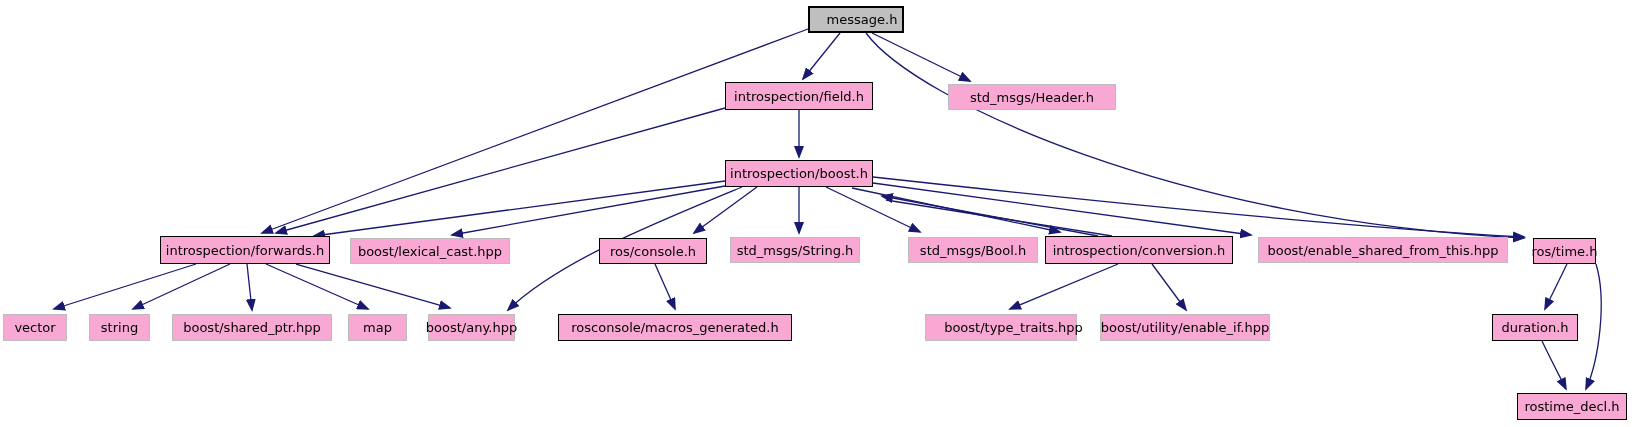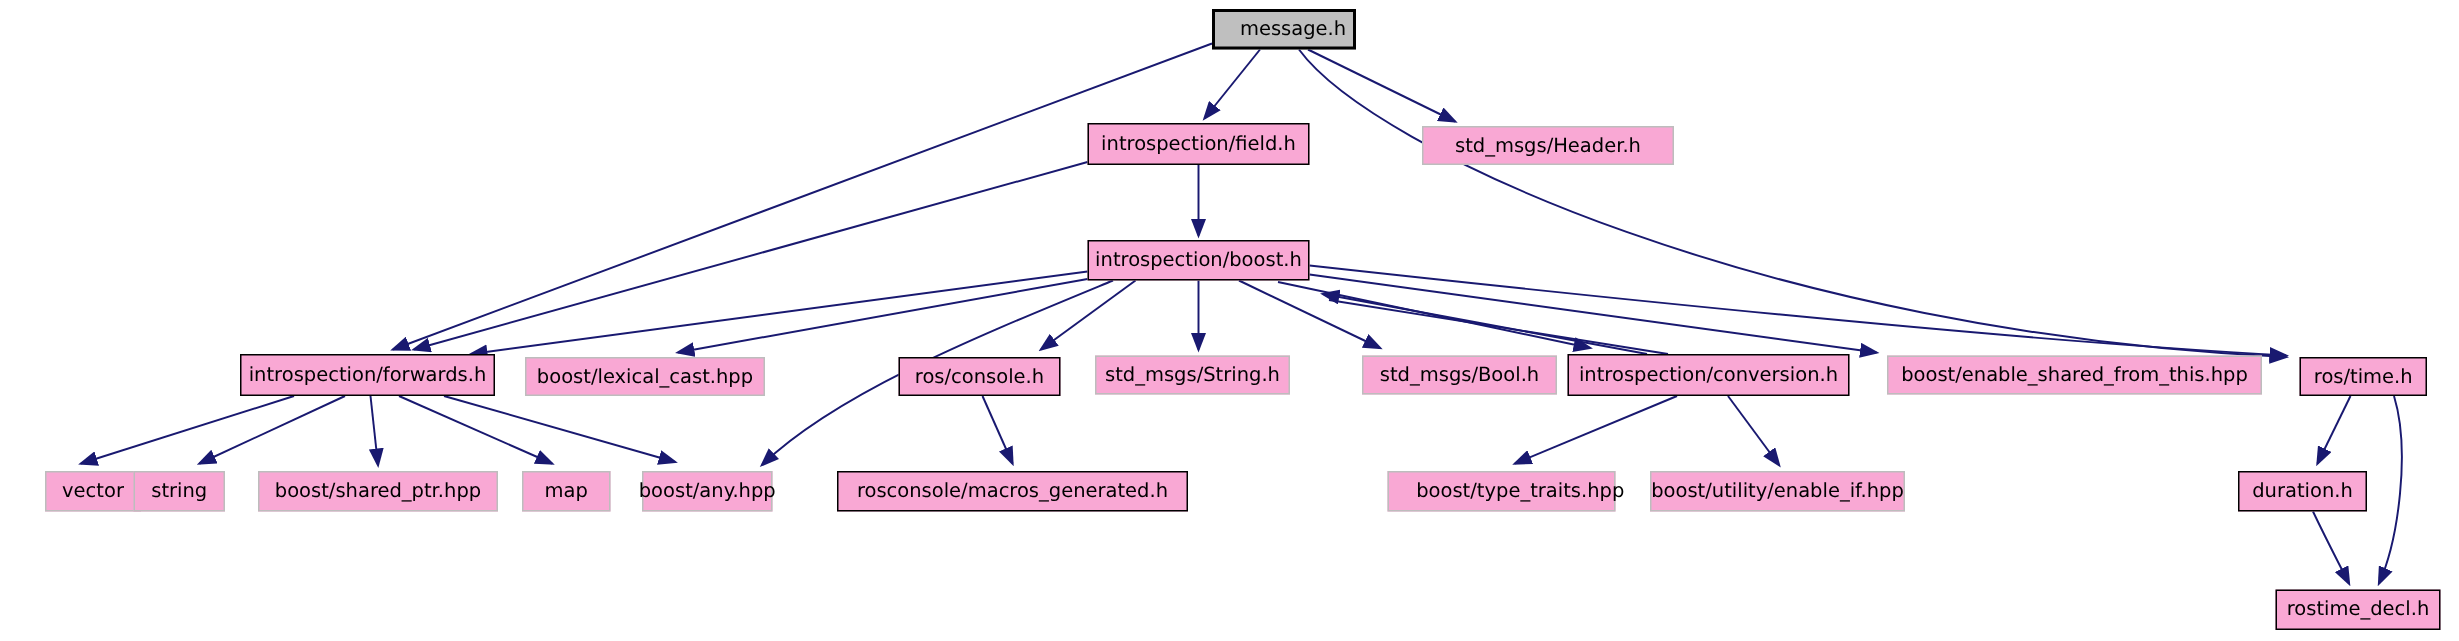--- a/index.html
+++ b/index.html
@@ -70,22 +70,22 @@
       <div class="node internal" style="left: 725px; top: 82px; width: 148px; height: 28px;">introspection/field.h</div>
       <div class="node external" style="left: 948px; top: 84px; width: 168px; height: 26px;">std_msgs/Header.h</div>
       <div class="node internal" style="left: 725px; top: 160px; width: 148px; height: 27px;">introspection/boost.h</div>
       <div class="node internal" style="left: 160px; top: 236px; width: 170px; height: 28px;">introspection/forwards.h</div>
       <div class="node external" style="left: 350px; top: 238px; width: 160px; height: 26px;">boost/lexical_cast.hpp</div>
       <div class="node internal" style="left: 599px; top: 238px; width: 108px; height: 26px;">ros/console.h</div>
       <div class="node external" style="left: 730px; top: 237px; width: 130px; height: 26px;">std_msgs/String.h</div>
       <div class="node external" style="left: 892px; top: 237px; width: 130px; height: 26px; margin-left: 16px;">std_msgs/Bool.h</div>
       <div class="node internal" style="left: 1045px; top: 236px; width: 188px; height: 28px;">introspection/conversion.h</div>
       <div class="node external" style="left: 1258px; top: 237px; width: 250px; height: 26px;">boost/enable_shared_from_this.hpp</div>
-      <div class="node internal" style="left: 1533px; top: 238px; width: 85px; height: 26px;">ros/time.h</div>
-      <div class="node external" style="left: 3px; top: 314px; width: 64px; height: 27px; margin-left: 27px;">vector</div>
+      <div class="node internal" style="left: 1533px; top: 238px; width: 63px; height: 26px;">ros/time.h</div>
+      <div class="node external" style="left: 3px; top: 314px; width: 64px; height: 27px;">vector</div>
       <div class="node external" style="left: 89px; top: 314px; width: 61px; height: 27px;">string</div>
       <div class="node external" style="left: 172px; top: 314px; width: 160px; height: 27px;">boost/shared_ptr.hpp</div>
       <div class="node external" style="left: 348px; top: 314px; width: 59px; height: 27px;">map</div>
       <div class="node external" style="left: 428px; top: 314px; width: 87px; height: 27px;">boost/any.hpp</div>
       <div class="node internal" style="left: 558px; top: 314px; width: 234px; height: 27px;">rosconsole/macros_generated.h</div>
       <div class="node external" style="left: 925px; top: 314px; width: 152px; height: 27px; padding-left: 25px;">boost/type_traits.hpp</div>
       <div class="node external" style="left: 1100px; top: 314px; width: 170px; height: 27px;">boost/utility/enable_if.hpp</div>
       <div class="node internal" style="left: 1492px; top: 314px; width: 86px; height: 27px;">duration.h</div>
       <div class="node internal" style="left: 1517px; top: 393px; width: 110px; height: 27px;">rostime_decl.h</div>
     </div>

